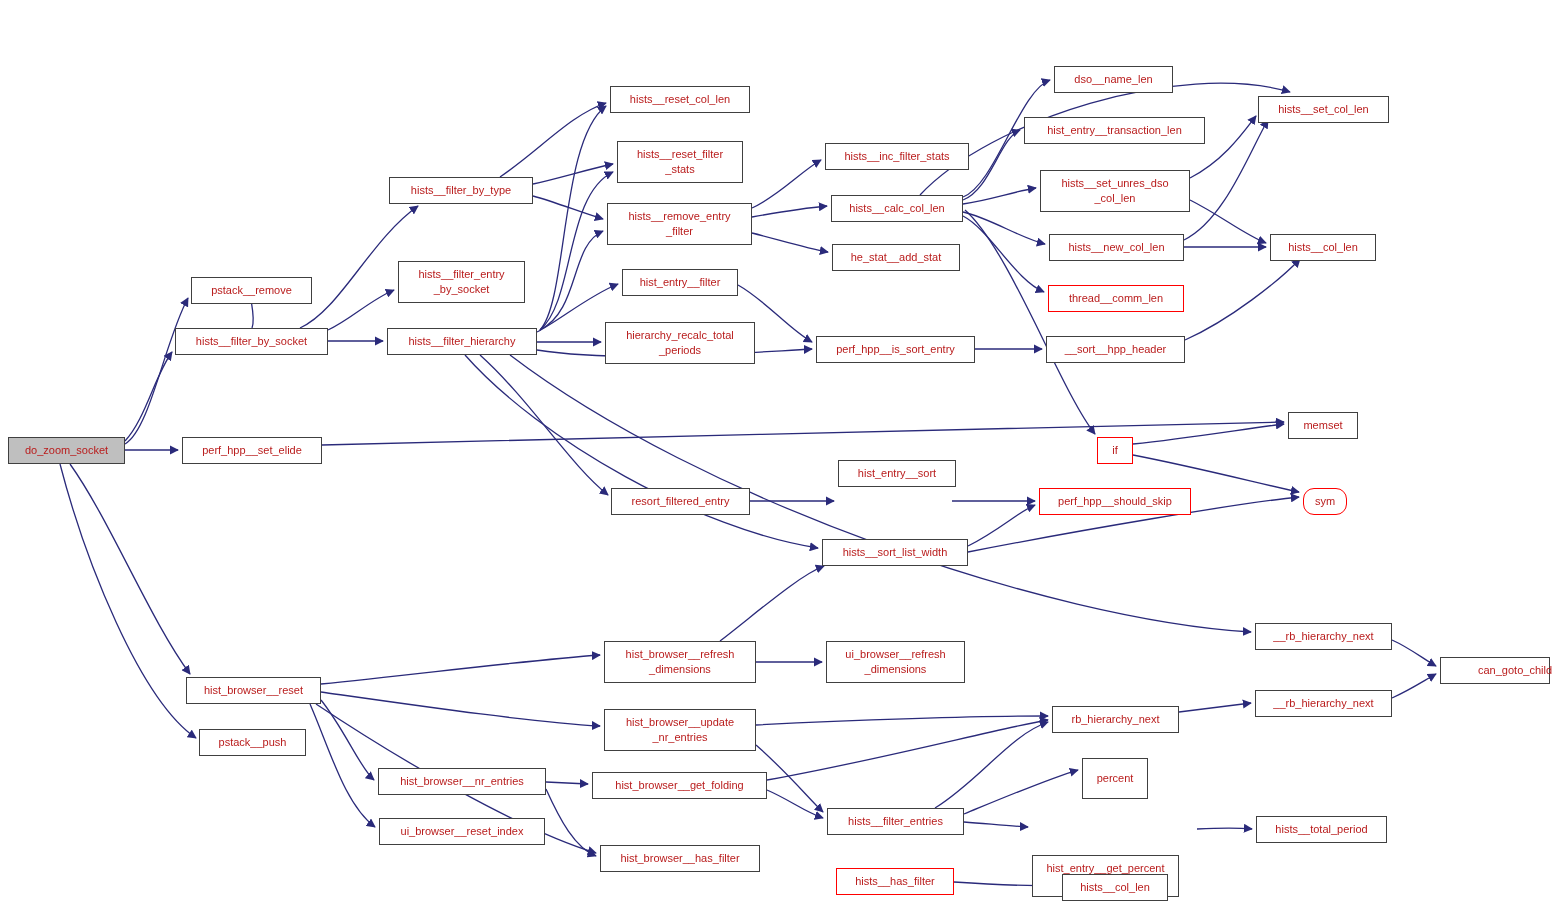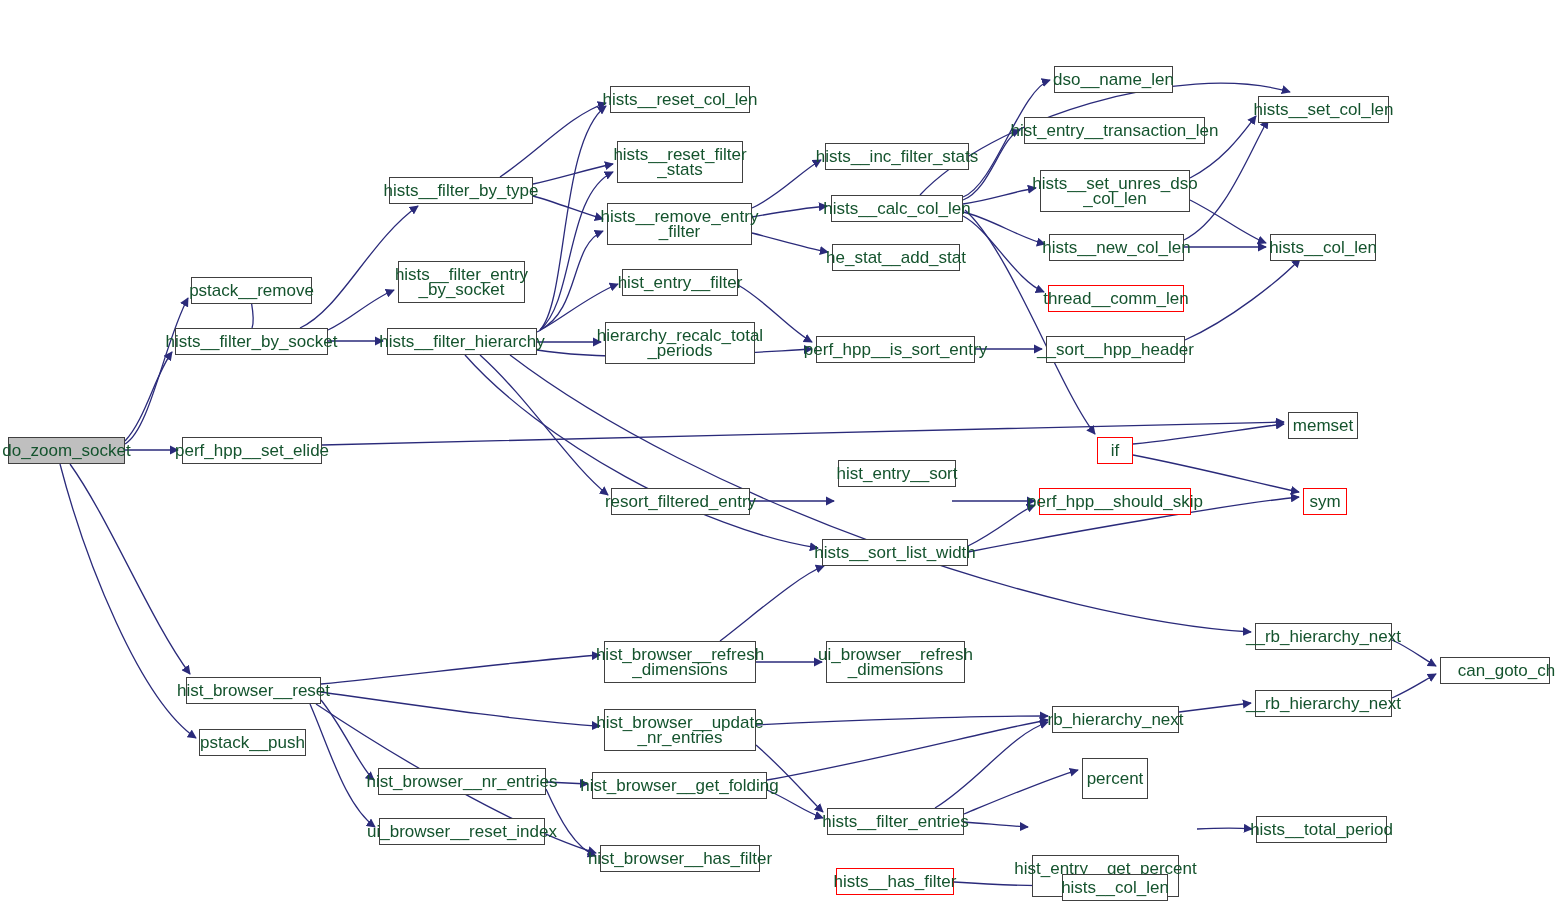--- a/index.html
+++ b/index.html
@@ -1,21 +1,21 @@
 <!DOCTYPE html>
 <html><head>
 <meta charset="utf-8">
 <style>
   html,body{margin:0;padding:0;background:#ffffff;}
   #graph{position:relative;width:1555px;height:907px;background:#ffffff;
          font-family:"Liberation Sans", sans-serif;}
   #edges{position:absolute;left:0;top:0;width:1555px;height:907px;}
   .node{position:absolute;box-sizing:border-box;display:flex;align-items:center;
         justify-content:center;text-align:center;background:#ffffff;
-        border:1px solid #404040;color:#14532d;font-size:17px;line-height:15px;
+        border:1px solid #404040;color:#b91c1c;font-size:11px;line-height:15px;
         white-space:pre-line;letter-spacing:0px;}
   .node.red{border-color:#ff0000;}
   .node.hl{background:#bfbfbf;border-color:#404040;}
 </style>
 </head>
 <body>
 
 <div id="graph">
   <svg id="edges" viewBox="0 0 1555 907" preserveAspectRatio="none">
     <defs>
@@ -140,19 +140,19 @@
       <div class="node red" title="if" style="left: 1097px; top: 437px; width: 36px; height: 27px;"><span>if</span></div>
       <div class="node red" title="perf_hpp__should_skip" style="left: 1039px; top: 488px; width: 152px; height: 27px; justify-content: center;"><span>perf_hpp__should_skip</span></div>
       <div class="node" title="rb_hierarchy_next" style="left: 1052px; top: 706px; width: 127px; height: 27px;"><span>rb_hierarchy_next</span></div>
       <div class="node" title="percent" style="left: 1082px; top: 758px; width: 66px; height: 41px;"><span>percent</span></div>
       <div class="node" title="hist_entry__get_percent_limit" style="left: 1032px; top: 808px; width: 147px; height: 42px; margin-top: 47px;"><span>hist_entry__get_percent
 _limit</span></div>
       <div class="node" title="hists__col_len" style="left: 1062px; top: 874px; width: 106px; height: 27px;"><span>hists__col_len</span></div>
       <div class="node" title="hists__set_col_len" style="left: 1258px; top: 96px; width: 131px; height: 27px;"><span>hists__set_col_len</span></div>
       <div class="node" title="hists__col_len" style="left: 1270px; top: 234px; width: 106px; height: 27px;"><span>hists__col_len</span></div>
       <div class="node" title="memset" style="left: 1288px; top: 412px; width: 70px; height: 27px;"><span>memset</span></div>
-      <div class="node red" title="sym" style="left: 1303px; top: 488px; width: 44px; height: 27px;"><span>sym</span></div>
+      <div class="node red" title="sym" style="left: 1303px; top: 488px; width: 44px; height: 27px; border-radius: 11px;"><span>sym</span></div>
       <div class="node" title="__rb_hierarchy_next" style="left: 1255px; top: 623px; width: 137px; height: 27px;"><span>__rb_hierarchy_next</span></div>
       <div class="node" title="__rb_hierarchy_next" style="left: 1255px; top: 690px; width: 137px; height: 27px;"><span>__rb_hierarchy_next</span></div>
       <div class="node" title="can_goto_child" style="left: 1440px; top: 657px; width: 110px; height: 27px; padding-left: 40px;"><span>can_goto_child</span></div>
       <div class="node" title="hists__total_period" style="left: 1256px; top: 816px; width: 131px; height: 27px;"><span>hists__total_period</span></div>
     </div>
 </div>
 
 </body></html>

